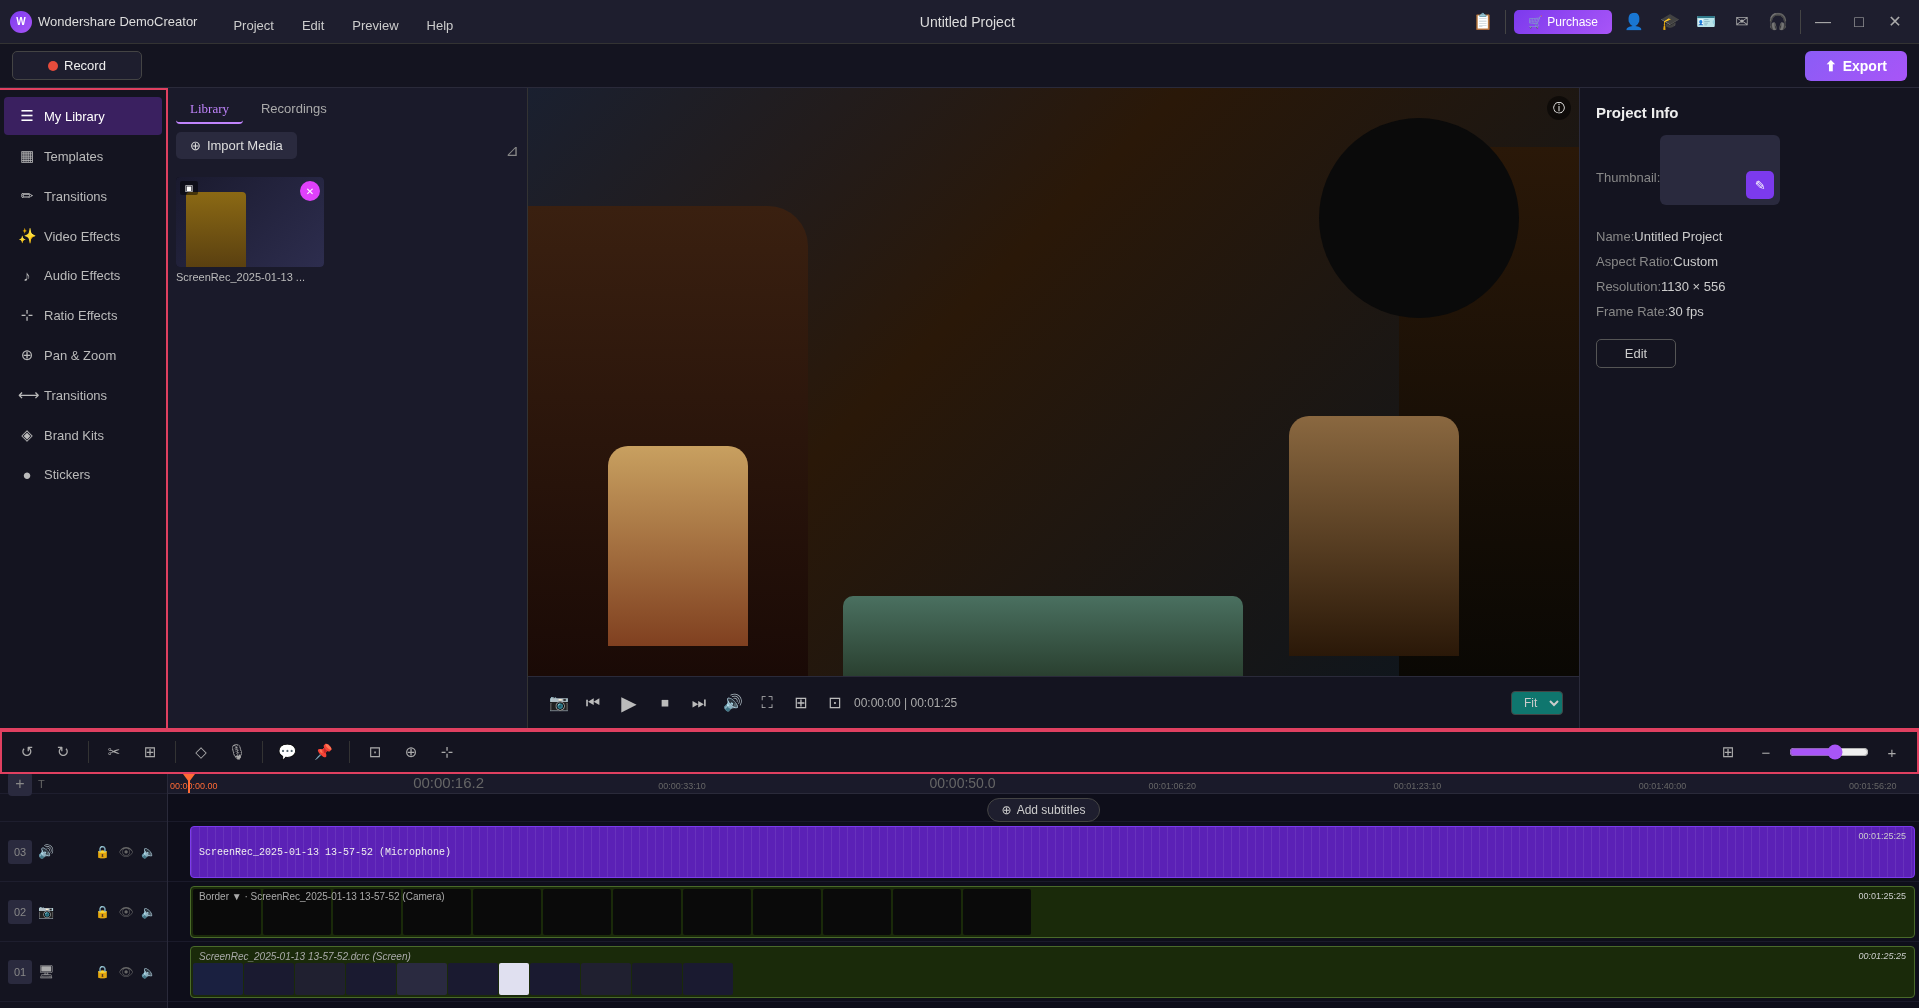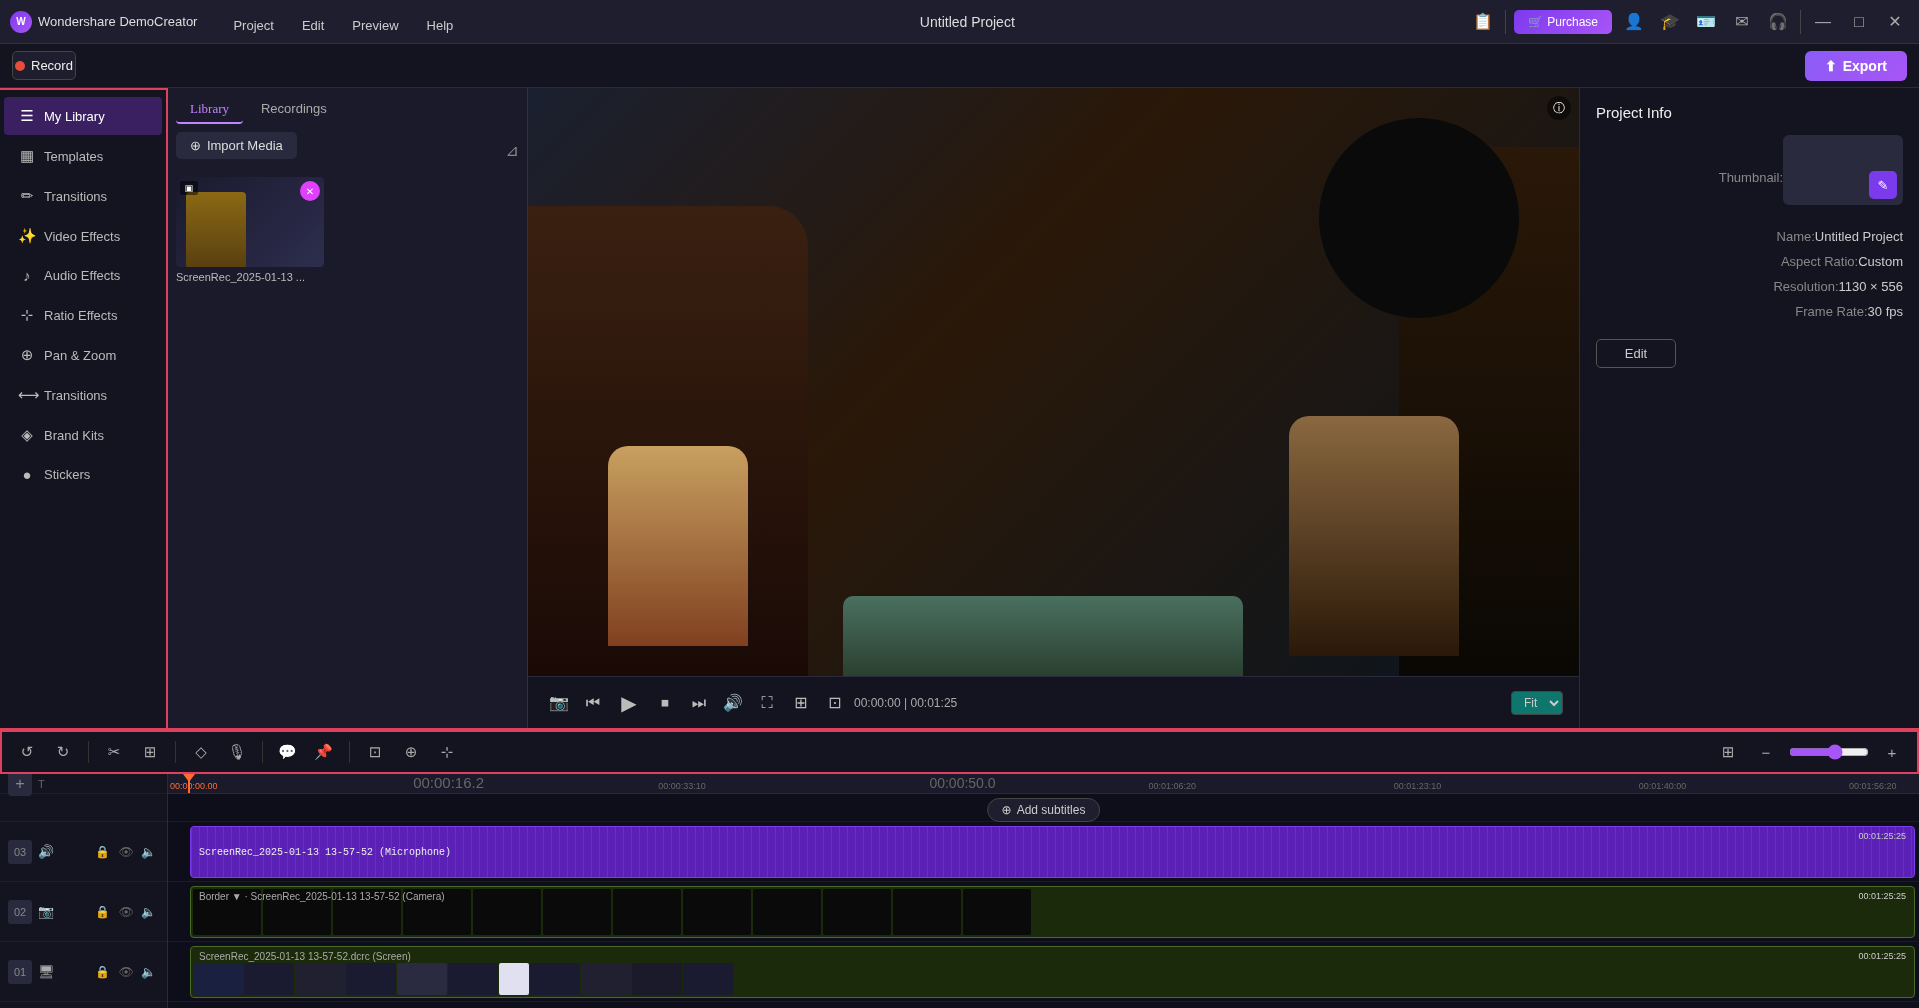--- a/index.html
+++ b/index.html
@@ -90,21 +90,21 @@
       display: flex;
       align-items: center;
       padding: 0 12px;
       border-bottom: 1px solid #2a2a3a;
       justify-content: space-between;
     }
     .record-btn {
       background: #1e1e2e;
       border: 1px solid #444;
       color: #eee;
-      padding: 6px 2px;
+      padding: 6px 35px;
       border-radius: 5px;
       font-size: 13px;
       cursor: pointer;
       display: flex; align-items: center; gap: 6px;
     }
     .record-dot {
       width: 10px; height: 10px;
       background: #e74c3c;
       border-radius: 50%;
     }
@@ -377,21 +377,21 @@
     
     #project-info {
       width: 340px;
       min-width: 340px;
       background: #141420;
       padding: 16px;
       border-left: 1px solid #2a2a3a;
     }
     .pi-title {
       font-size: 15px;
-      font-weight: 400;
+      font-weight: 700;
       color: #eee;
       margin-bottom: 14px;
     }
     .pi-thumb {
       width: 100%;
       height: 80px;
       background: #2a2a3e;
       border-radius: 6px;
       margin-bottom: 14px;
       display: flex; align-items: center; justify-content: center;
@@ -403,21 +403,21 @@
       width: 28px; height: 28px;
       background: #7c3aed;
       border-radius: 5px;
       display: flex; align-items: center; justify-content: center;
       font-size: 13px; color: white;
       cursor: pointer;
     }
     .pi-row {
       display: flex;
       align-items: center;
-      justify-content: flex-end;
+      justify-content: flex-start;
       margin-bottom: 10px;
       font-size: 13px;
     }
     .pi-label { color: #888; }
     .pi-value { color: #ccc; }
     .pi-edit-btn {
       width: 80px;
       padding: 6px 0;
       background: transparent;
       border: 1px solid #555;
@@ -607,20 +607,21 @@
       font-size: 10px; color: #aaa;
       z-index: 1;
     }
     .track-clip-screen {
       position: absolute;
       left: 22px; top: 4px; right: 4px; height: 52px;
       background: #1a2a0a;
       border: 1px solid #4a6a2a;
       border-radius: 4px;
       overflow: hidden;
+      font-style: italic;
     }
     .screen-frames {
       display: flex; height: 100%;
       gap: 1px; padding: 2px;
     }
     .screen-frame {
       width: 50px; height: 100%;
       background: #0a0a14;
       border-radius: 2px;
       flex-shrink: 0;

